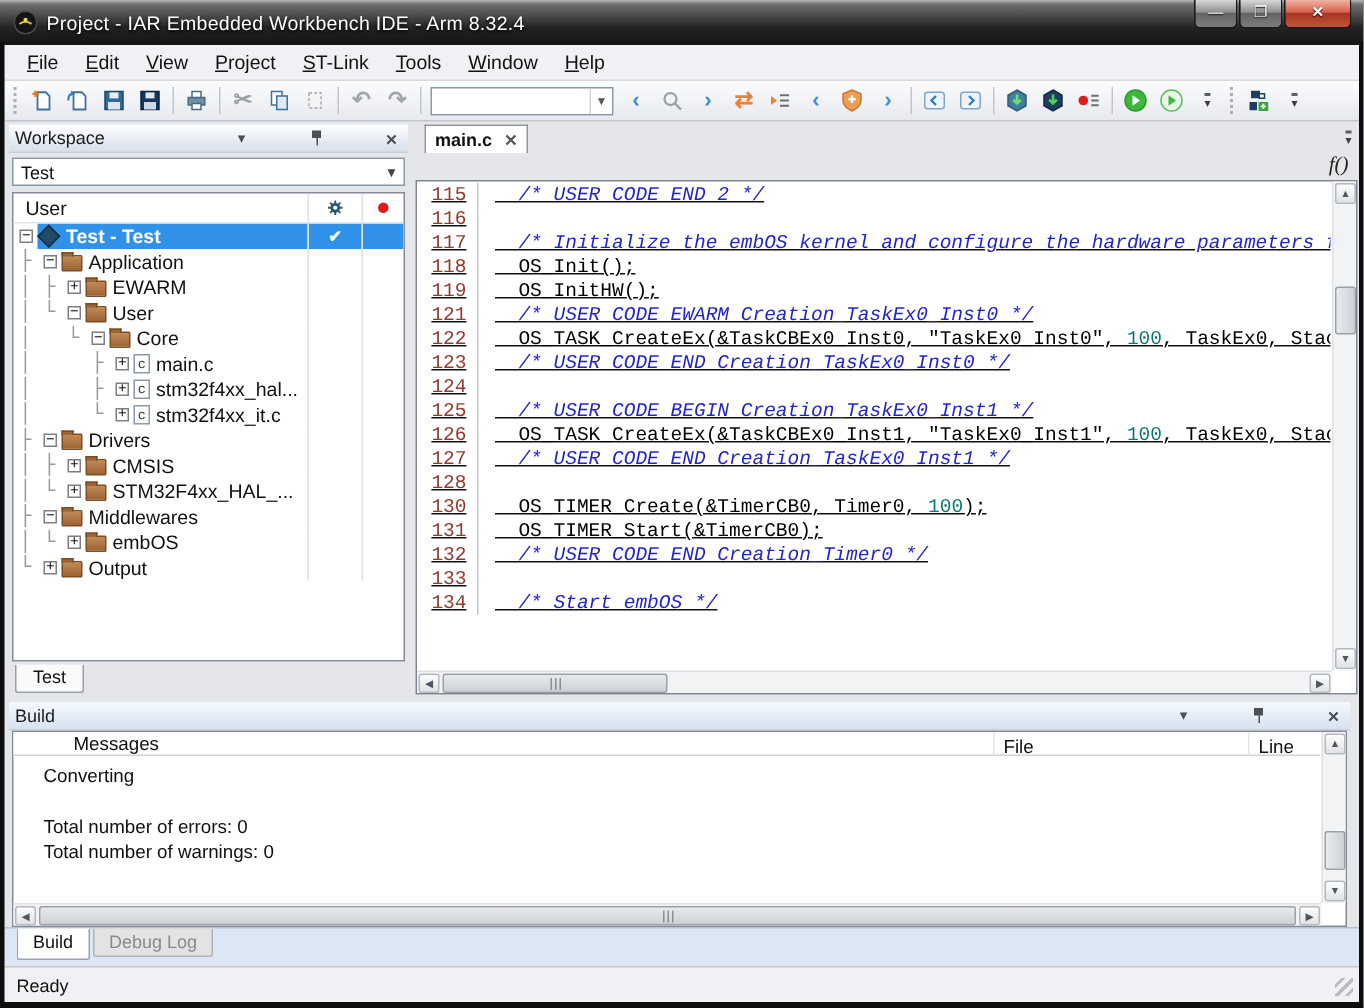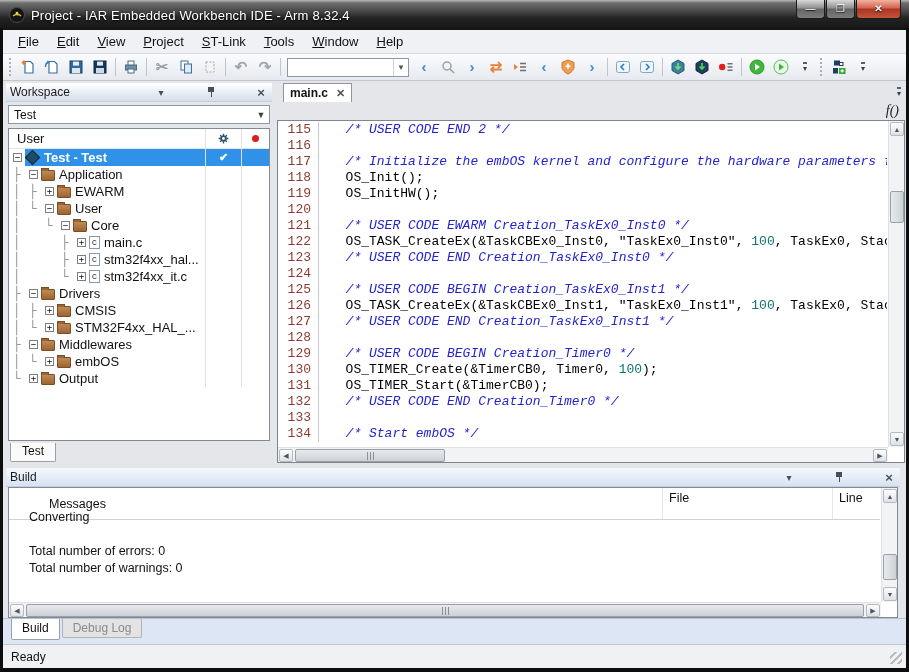--- a/index.html
+++ b/index.html
@@ -96,40 +96,40 @@
   .ed-tab{height:19px;background:#fff;border:1px solid #8e959e;border-bottom:none;
     display:flex;align-items:center;padding:0 6px;margin-left:6px;font-size:12px;font-weight:bold;}
   .ed-tab-close{margin-left:8px;color:#555;font-weight:bold;font-size:11px;}
   .ed-tab-spring{flex:1;}
   .ed-tabmenu{margin-right:4px;margin-bottom:4px;}
   .ed-fnbar{height:18px;display:flex;align-items:center;justify-content:flex-end;padding-right:6px;}
   .fn-btn{font-family:"Liberation Serif",serif;font-style:italic;font-size:14px;color:#222;line-height:14px;}
   .codebox{position:absolute;left:0;right:0;top:38px;bottom:0;background:#fff;border:1px solid #7f8590;}
   .code-lines{position:absolute;left:0;top:1px;right:17px;bottom:16px;overflow:hidden;
     font-family:"Liberation Mono",monospace;font-size:13px;}
-  .code-line{height:16px;line-height:16px;display:flex;white-space:pre;}
+  .code-line{height:16px;line-height:16px;display:flex;white-space:pre;text-decoration:underline;}
   .lineno{width:40px;flex:none;text-align:right;padding-right:7px;color:#8f3b30;}
   .gsep{width:1px;flex:none;background:#c6c9cc;margin-right:11px;}
   .tok-c{color:#2323cd;font-style:italic;}
   .tok-n{color:#0f766e;}
   .tok-k{color:#000;}
   
   .sb-track-v{position:absolute;background:#f2f3f5;border-left:1px solid #dfe1e4;}
   .sb-track-h{position:absolute;background:#f2f3f5;border-top:1px solid #dfe1e4;}
   .sb-arrow{position:absolute;color:#50565e;font-size:7px;text-align:center;
     background:linear-gradient(180deg,#fdfdfd,#dfe2e6);border:1px solid #b4b9c0;border-radius:2px;
     display:flex;align-items:center;justify-content:center;}
   .sb-thumb{position:absolute;background:linear-gradient(90deg,#e8eaed,#cdd1d6);
     border:1px solid #9aa0a8;border-radius:2px;display:flex;align-items:center;justify-content:center;}
   .sb-thumb.h{background:linear-gradient(180deg,#e8eaed,#cdd1d6);}
   .hgrip{width:1px;height:8px;background:#8a8f96;box-shadow:3px 0 #8a8f96,-3px 0 #8a8f96;}
   
   .buildpanel{position:absolute;left:6px;top:468px;width:894px;height:150px;}
   .buildbox{position:absolute;left:2px;right:2px;top:19px;bottom:0;background:#fff;border:1px solid #848a94;}
-  .bhead{position:absolute;left:0;right:17px;top:0;height:32px;display:flex;align-items:center;
+  .bhead{position:absolute;left:0;right:17px;top:0;height:16px;display:flex;align-items:center;
     font-size:12.5px;border-bottom:1px solid #d2d2d2;background:#fff;}
   .bh-messages{flex:1;padding-left:40px;}
   .bh-file{width:170px;flex:none;border-left:1px solid #e6e6e6;padding-left:6px;height:100%;line-height:20px;}
   .bh-line{width:48px;flex:none;border-left:1px solid #e6e6e6;padding-left:6px;height:100%;line-height:20px;}
   .brows{position:absolute;left:0;right:17px;top:21px;bottom:16px;overflow:hidden;font-size:12.5px;}
   .bmsg-row{height:17px;line-height:17px;padding-left:20px;white-space:pre;}
   
   .bottom-tabs{position:absolute;left:3px;right:3px;top:618px;height:26px;background:#dce6f4;
     display:flex;align-items:flex-start;padding-left:8px;border-top:1px solid #b9c2cf;}
   .btab{height:21px;padding:0 10px;font-size:12px;line-height:19px;border:1px solid #9aa1ab;border-top:none;
@@ -622,30 +622,28 @@
     <div class="ed-fnbar">
       <span class="fn-btn">f()</span>
     </div>
     <div class="codebox">
       <div class="code-lines" id="codelines">
           <div class="code-line"><span class="lineno">115</span><span class="gsep"></span><span class="tok-c">  /* USER CODE END 2 */</span></div>
           <div class="code-line"><span class="lineno">116</span><span class="gsep"></span></div>
           <div class="code-line"><span class="lineno">117</span><span class="gsep"></span><span class="tok-c">  /* Initialize the embOS kernel and configure the hardware parameters for embOS */</span></div>
           <div class="code-line"><span class="lineno">118</span><span class="gsep"></span><span class="tok-k">  OS_Init();</span></div>
           <div class="code-line"><span class="lineno">119</span><span class="gsep"></span><span class="tok-k">  OS_InitHW();</span></div>
-          <div class="code-line"><span class="lineno">120</span><span class="gsep"></span></div>
           <div class="code-line"><span class="lineno">121</span><span class="gsep"></span><span class="tok-c">  /* USER CODE EWARM Creation_TaskEx0_Inst0 */</span></div>
           <div class="code-line"><span class="lineno">122</span><span class="gsep"></span><span class="tok-k">  OS_TASK_CreateEx(&amp;TaskCBEx0_Inst0, "TaskEx0_Inst0", </span><span class="tok-n">100</span><span class="tok-k">, TaskEx0, StackEx0_Inst0, sizeof(StackEx0_Inst0));</span></div>
           <div class="code-line"><span class="lineno">123</span><span class="gsep"></span><span class="tok-c">  /* USER CODE END Creation_TaskEx0_Inst0 */</span></div>
           <div class="code-line"><span class="lineno">124</span><span class="gsep"></span></div>
           <div class="code-line"><span class="lineno">125</span><span class="gsep"></span><span class="tok-c">  /* USER CODE BEGIN Creation_TaskEx0_Inst1 */</span></div>
           <div class="code-line"><span class="lineno">126</span><span class="gsep"></span><span class="tok-k">  OS_TASK_CreateEx(&amp;TaskCBEx0_Inst1, "TaskEx0_Inst1", </span><span class="tok-n">100</span><span class="tok-k">, TaskEx0, StackEx0_Inst1, sizeof(StackEx0_Inst1));</span></div>
           <div class="code-line"><span class="lineno">127</span><span class="gsep"></span><span class="tok-c">  /* USER CODE END Creation_TaskEx0_Inst1 */</span></div>
           <div class="code-line"><span class="lineno">128</span><span class="gsep"></span></div>
-          <div class="code-line"><span class="lineno">129</span><span class="gsep"></span><span class="tok-c">  /* USER CODE BEGIN Creation_Timer0 */</span></div>
           <div class="code-line"><span class="lineno">130</span><span class="gsep"></span><span class="tok-k">  OS_TIMER_Create(&amp;TimerCB0, Timer0, </span><span class="tok-n">100</span><span class="tok-k">);</span></div>
           <div class="code-line"><span class="lineno">131</span><span class="gsep"></span><span class="tok-k">  OS_TIMER_Start(&amp;TimerCB0);</span></div>
           <div class="code-line"><span class="lineno">132</span><span class="gsep"></span><span class="tok-c">  /* USER CODE END Creation_Timer0 */</span></div>
           <div class="code-line"><span class="lineno">133</span><span class="gsep"></span></div>
           <div class="code-line"><span class="lineno">134</span><span class="gsep"></span><span class="tok-c">  /* Start embOS */</span></div>
         </div>
 
       <div class="sb-track-v" style="right:0;top:0;bottom:15px;width:16px;">
         <div class="sb-arrow" style="top:1px;left:1px;width:14px;height:14px;">▲</div>
         <div class="sb-thumb" style="top:70px;left:1px;width:14px;height:32px;"></div>

